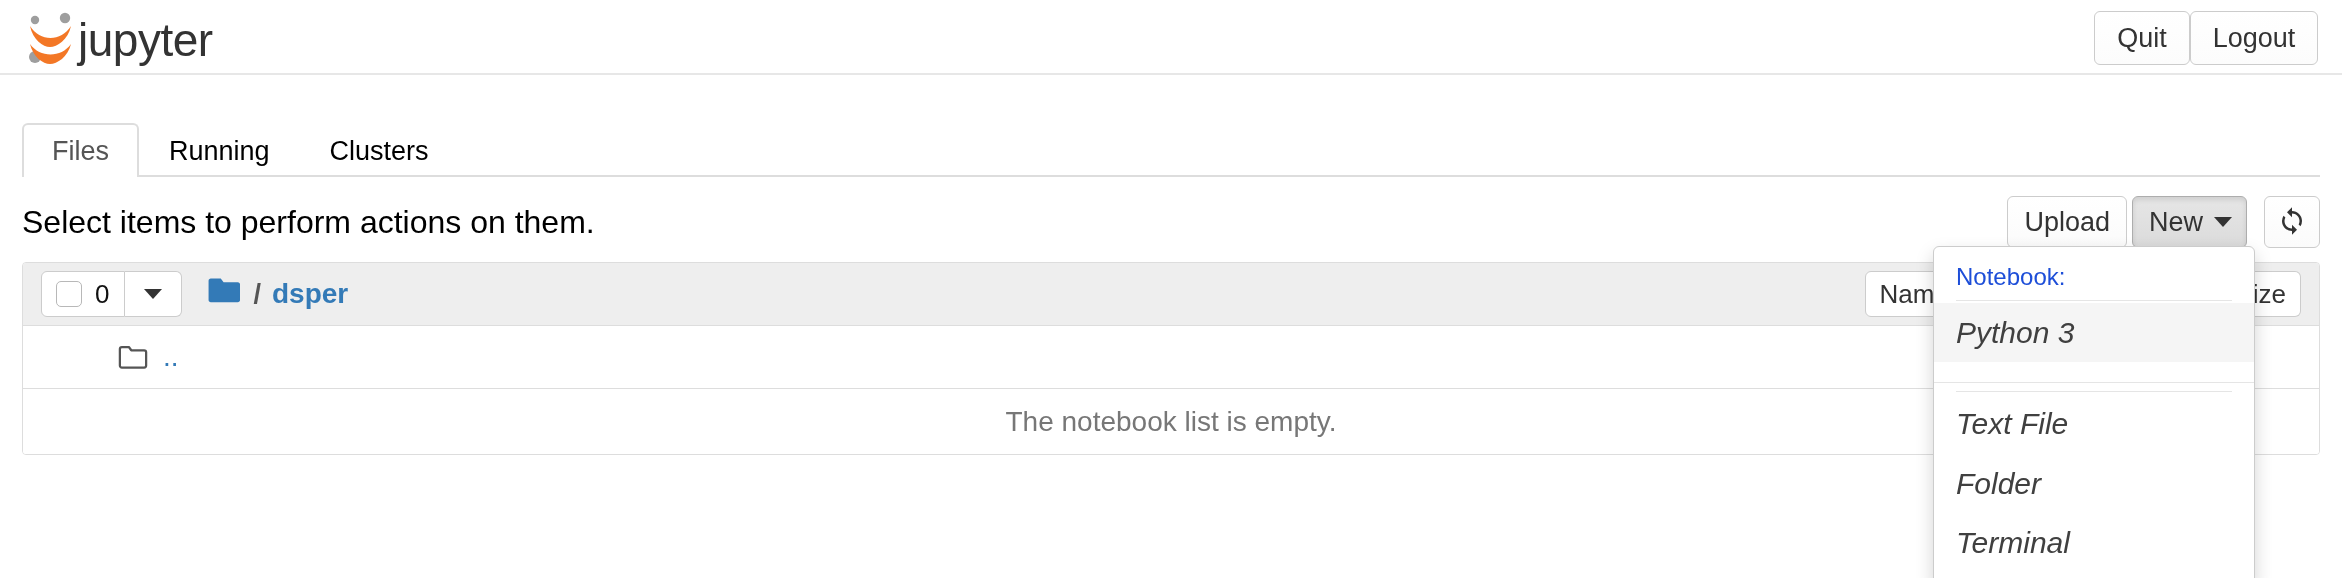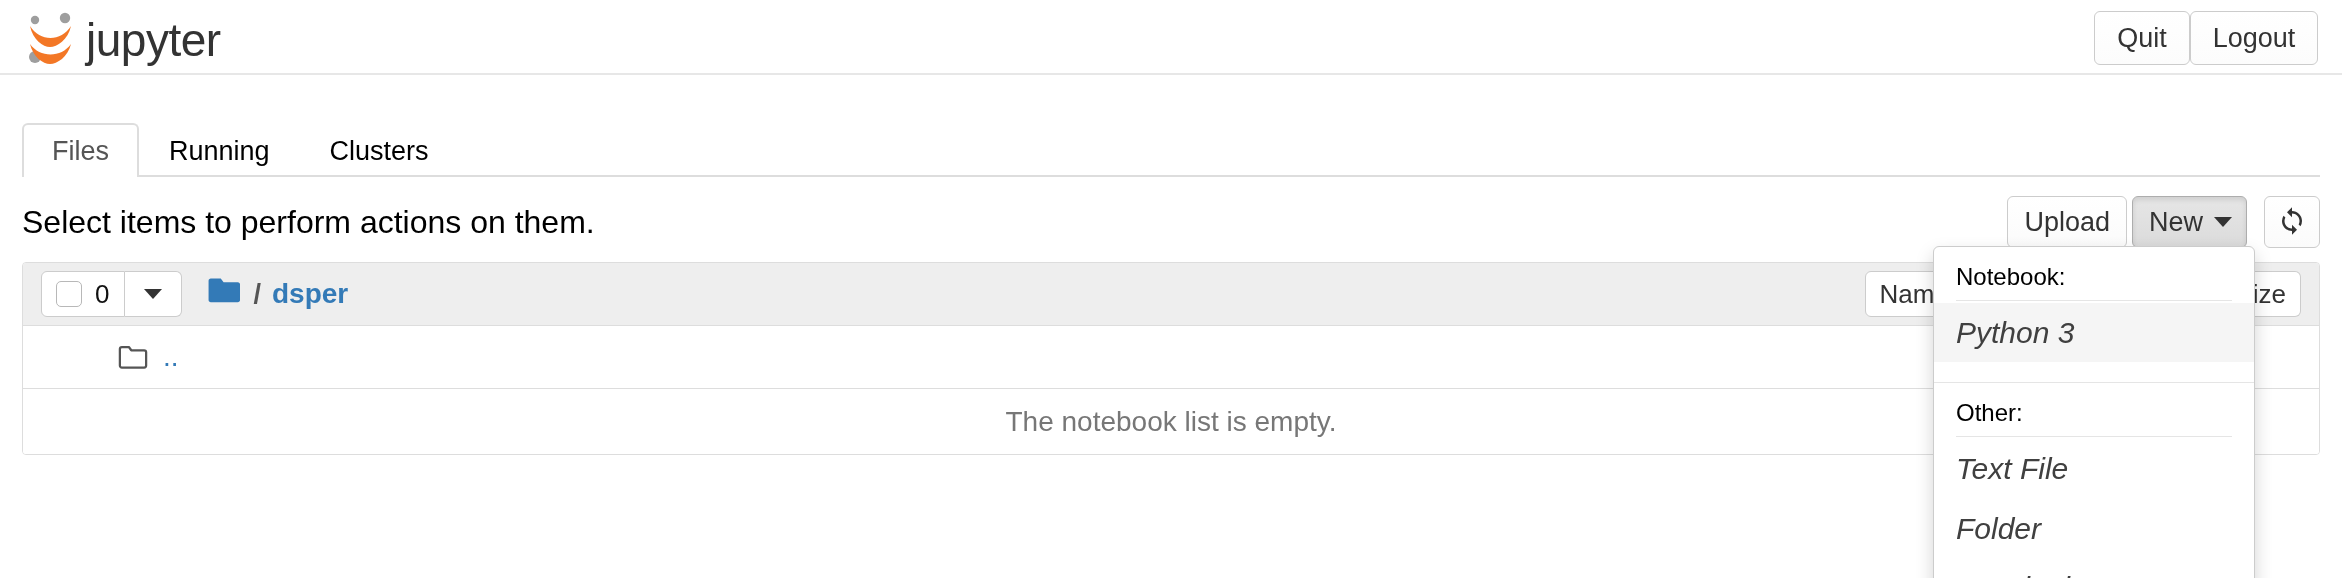--- a/index.html
+++ b/index.html
@@ -26,21 +26,21 @@
     box-sizing: border-box;
     background: #fff;
   }
   .brand {
     position: absolute;
     left: 24px;
     top: 0;
     height: 75px;
     display: flex;
     align-items: center;
-    gap: 10px;
+    gap: 2px;
     text-decoration: none;
   }
   .logo-mark {
     width: 52px;
     height: 58px;
     display: block;
   }
   .brand-text {
     font-size: 46px;
     color: #333333;
@@ -341,21 +341,21 @@
     background: #ffffff;
     border: 1px solid #cccccc;
     border-radius: 6px;
     box-shadow: 0 8px 18px rgba(0,0,0,0.175);
     padding: 8px 0 10px 0;
     box-sizing: border-box;
     z-index: 50;
   }
   .menu-header {
     font-size: 24px;
-    color: #000000;
+    color: #1d4ed8;
     padding: 8px 22px 6px 22px;
     line-height: 1.2;
   }
   .menu-divider {
     height: 1px;
     background: #e5e5e5;
     margin: 2px 22px 2px 22px;
   }
   .menu-item {
     font-size: 30px;
@@ -476,18 +476,17 @@
   </div>
 
 </div>
 
 <div class="dropdown-menu">
   <div class="menu-header">Notebook:</div>
   <div class="menu-divider"></div>
   <div class="menu-item highlighted">Python 3</div>
   <div class="menu-gap"></div>
   <div class="menu-sep"></div>
-  <div class="menu-header">Other:</div>
   <div class="menu-divider"></div>
   <div class="menu-item">Text File</div>
   <div class="menu-item">Folder</div>
   <div class="menu-item">Terminal</div>
 </div>
 
 </body></html>

